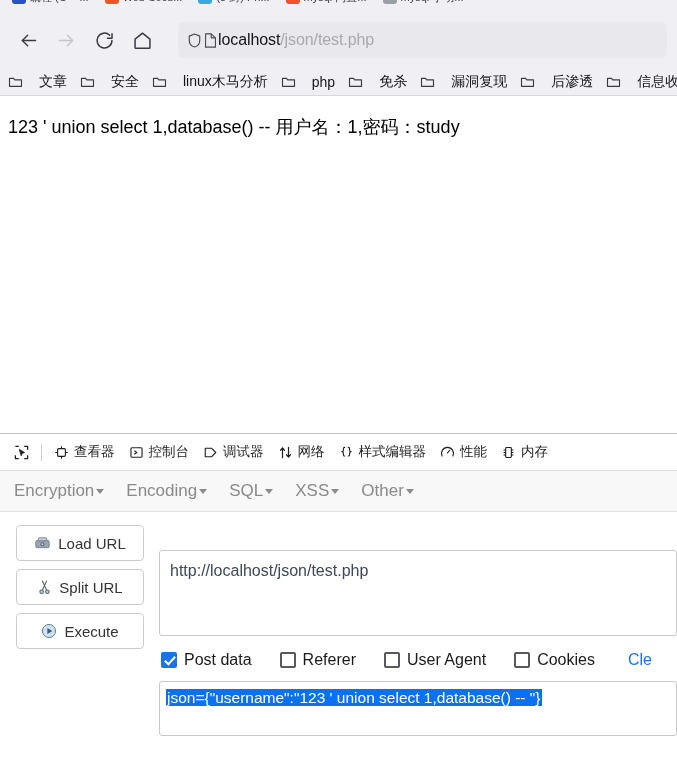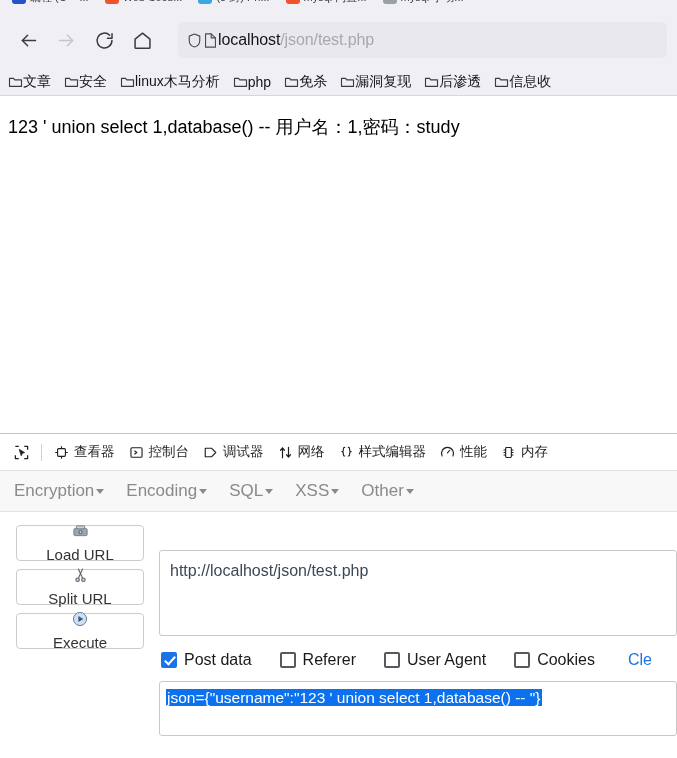--- a/index.html
+++ b/index.html
@@ -100,21 +100,21 @@
     padding: 0 8px;
     gap: 13px;
     background: #f0f0f4;
     overflow: hidden;
     white-space: nowrap;
     border-bottom: 1px solid #d8d8dc;
   }
   .bookmark {
     display: flex;
     align-items: center;
-    gap: 0;
+    gap: 16px;
     font-size: 14px;
     color: #15141a;
     cursor: pointer;
     flex: 0 0 auto;
     white-space: nowrap;
   }
 
   
   .page-content {
     background: #ffffff;
@@ -230,21 +230,20 @@
     border-radius: 4px;
     background: #fff;
     display: flex;
     align-items: center;
     justify-content: center;
     gap: 7px;
     font-size: 15px;
     color: #333;
     cursor: pointer;
     white-space: nowrap;
-    flex-direction: column;
   }
 
   .hb-fields {
     flex: 1 1 auto;
     display: flex;
     flex-direction: column;
     gap: 0;
     min-width: 0;
     overflow: hidden;
   }

